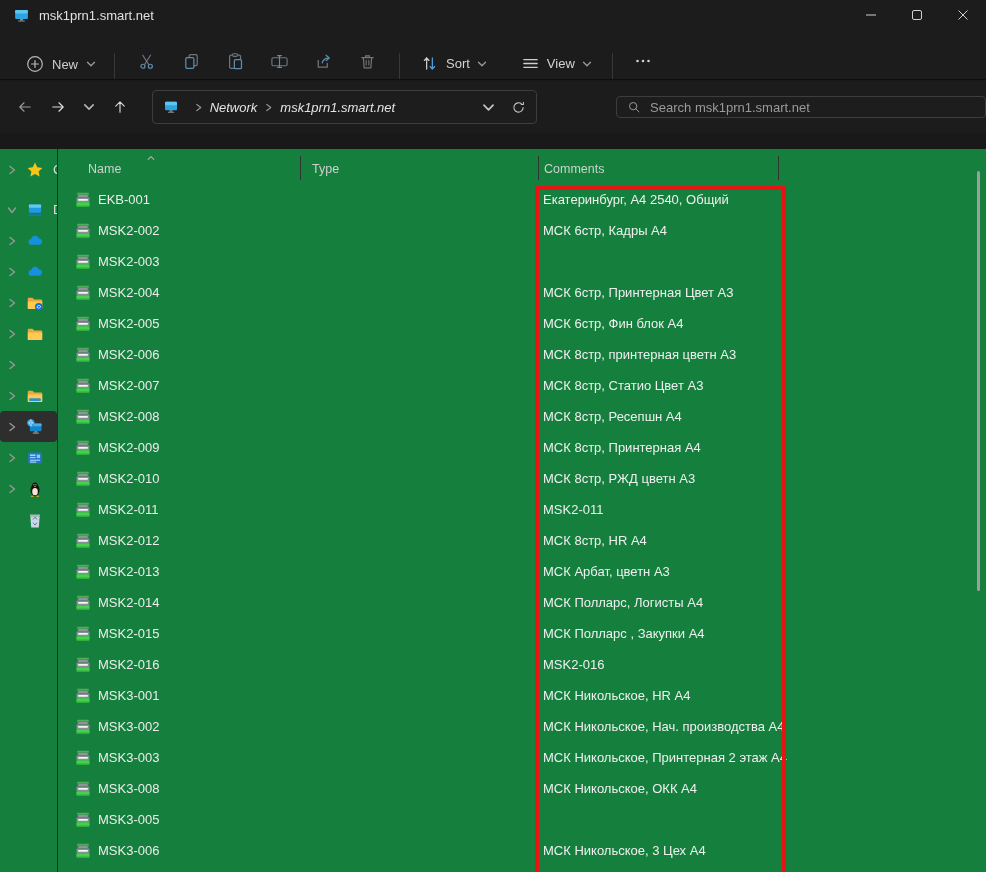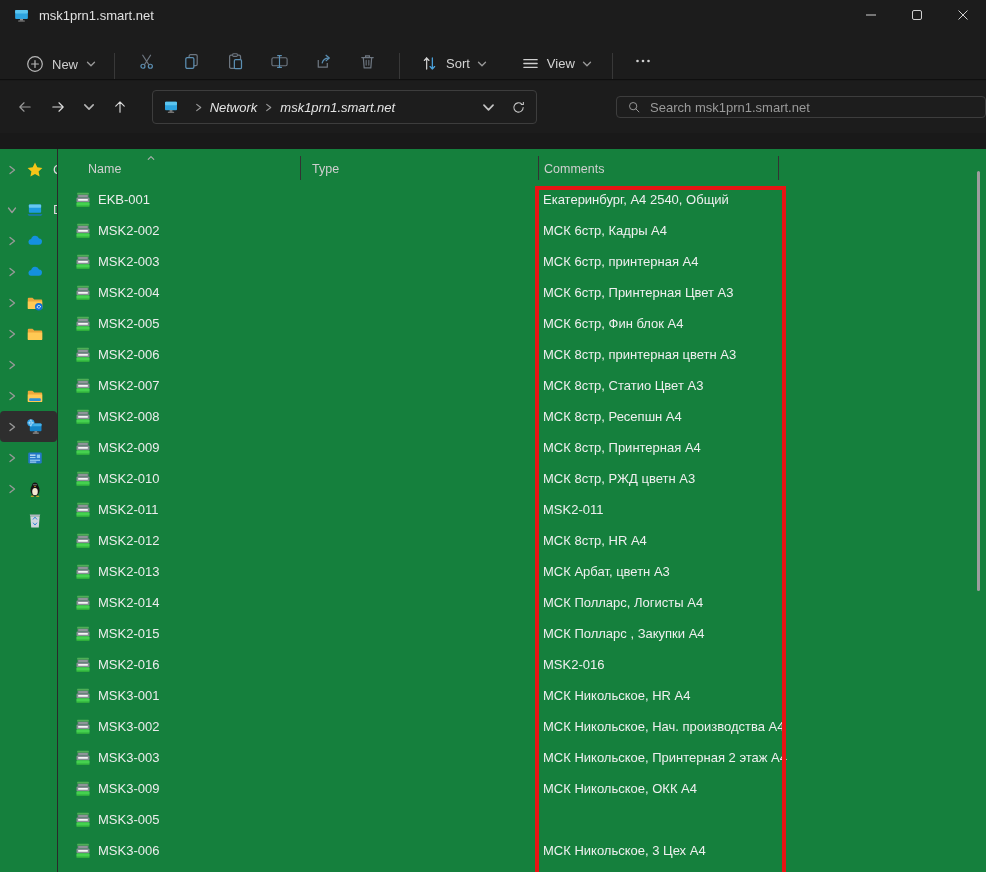--- a/index.html
+++ b/index.html
@@ -533,21 +533,20 @@
     <div class="cell-comments">МСК 6стр, Кадры А4</div>
   </div>
         <div class="row">
     <div class="cell-name">
       <svg>
               <use href="#sym-printer"></use>
             </svg>
       <span class="fname">MSK2-003</span>
     </div>
     <div class="cell-type"></div>
-    <div class="cell-comments">МСК 6стр, принтерная А4</div>
   </div>
         <div class="row">
     <div class="cell-name">
       <svg>
               <use href="#sym-printer"></use>
             </svg>
       <span class="fname">MSK2-004</span>
     </div>
     <div class="cell-type"></div>
     <div class="cell-comments">МСК 6стр, Принтерная Цвет А3</div>
@@ -700,21 +699,21 @@
       <span class="fname">MSK3-003</span>
     </div>
     <div class="cell-type"></div>
     <div class="cell-comments">МСК Никольское, Принтерная 2 этаж А4</div>
   </div>
         <div class="row">
     <div class="cell-name">
       <svg>
               <use href="#sym-printer"></use>
             </svg>
-      <span class="fname">MSK3-009</span>
+      <span class="fname">MSK3-008</span>
     </div>
     <div class="cell-type"></div>
     <div class="cell-comments">МСК Никольское, ОКК А4</div>
   </div>
         <div class="row">
     <div class="cell-name">
       <svg>
               <use href="#sym-printer"></use>
             </svg>
       <span class="fname">MSK3-005</span>

